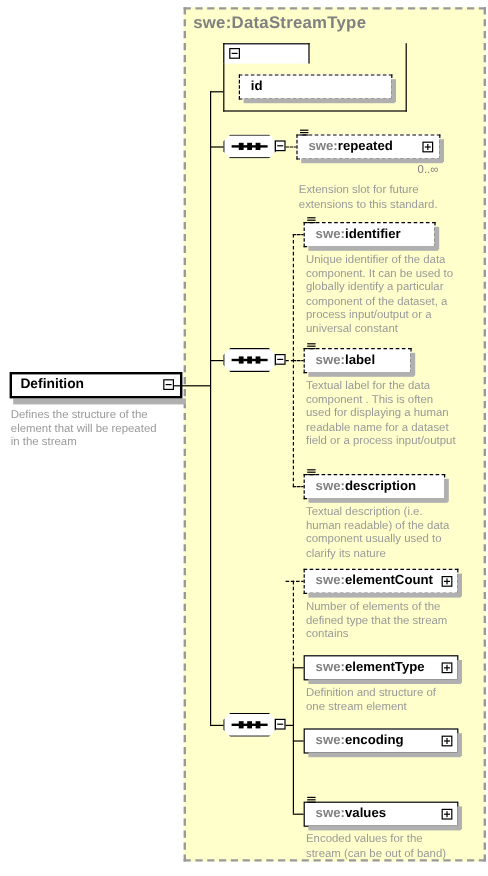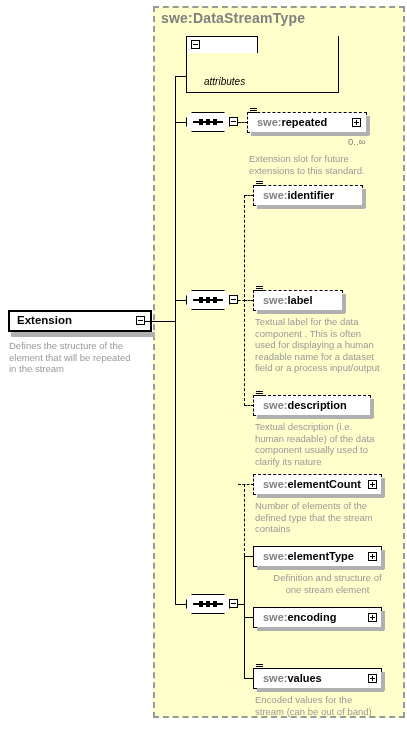--- a/index.html
+++ b/index.html
@@ -255,36 +255,41 @@
 </head>
 <body>
 
 <div id="diagram">
 
   <div class="type-container"></div>
   <div class="type-title">swe:DataStreamType</div>
 
   <div class="root-shadow"></div>
   <div class="root-box"></div>
-  <div class="root-label">Extension</div>
+  <div class="root-label">Definition</div>
   <div class="pmbox" style="left:136px; top:316px;"></div>
   <div class="doctext" style="left:9px; top:340px; width:140px;">Defines the structure of the
 element that will be repeated
 in the stream</div>
 
   <div class="hl" style="left:145px; top:321px; width:30px;"></div>
 
   <div class="vl" style="left:175px; top:76px; height:528px;"></div>
 
   <div class="hl" style="left:175px; top:76px; width:12px;"></div>
   <div class="attr-folder"></div>
   <div class="attr-tab"></div>
   <div class="pmbox" style="left:191px; top:40px;"></div>
   <div class="attr-tab-label">attributes</div>
 
+  <div class="node optional" style="left:199px; top:62px; width:128px;">
+    <div class="shadow"></div>
+    <div class="shadow-r"></div>
+    <div class="node-label">id</div>
+  </div>
 
   <div class="hl" style="left:175px; top:122px; width:12px;"></div>
   <div class="seq" style="left:186px; top:112px;">
     <div class="octshadow"></div>
     <div class="oct"></div>
     <div class="bar"></div>
     <div class="dot d1"></div>
     <div class="dot d2"></div>
     <div class="dot d3"></div>
   </div>
@@ -326,20 +331,26 @@
   <div class="node optional" style="left:253px; top:185px; width:110px;">
     <div class="shadow"></div>
     <div class="shadow-r"></div>
     <div class="docmark">
         <i></i>
         <i></i>
         <i></i>
       </div>
     <div class="node-label"><span class="ns">swe:</span><span>identifier</span></div>
   </div>
+  <div class="doctext" style="left:255px; top:211px; width:145px;">Unique identifier of the data
+component. It can be used to
+globally identify a particular
+component of the dataset, a
+process input/output or a
+universal constant</div>
 
   <div class="node optional" style="left:253px; top:290px; width:90px;">
     <div class="shadow"></div>
     <div class="shadow-r"></div>
     <div class="docmark">
         <i></i>
         <i></i>
         <i></i>
       </div>
     <div class="node-label"><span class="ns">swe:</span><span>label</span></div>
@@ -393,21 +404,21 @@
   <div class="doctext" style="left:255px; top:500px; width:145px;">Number of elements of the
 defined type that the stream
 contains</div>
 
   <div class="node required" style="left:253px; top:546px; width:129px;">
     <div class="shadow"></div>
     <div class="shadow-r"></div>
     <div class="node-label"><span class="ns">swe:</span><span>elementType</span></div>
     <div class="pmbox plus" style="left:114px; top:5px;"></div>
   </div>
-  <div class="doctext" style="left:255px; top:572px; width:145px;text-align:center;">Definition and structure of
+  <div class="doctext" style="left:255px; top:572px; width:145px;">Definition and structure of
 one stream element</div>
 
   <div class="node required" style="left:253px; top:607px; width:129px;">
     <div class="shadow"></div>
     <div class="shadow-r"></div>
     <div class="node-label"><span class="ns">swe:</span><span>encoding</span></div>
     <div class="pmbox plus" style="left:114px; top:5px;"></div>
   </div>
 
   <div class="node required" style="left:253px; top:668px; width:129px;">

